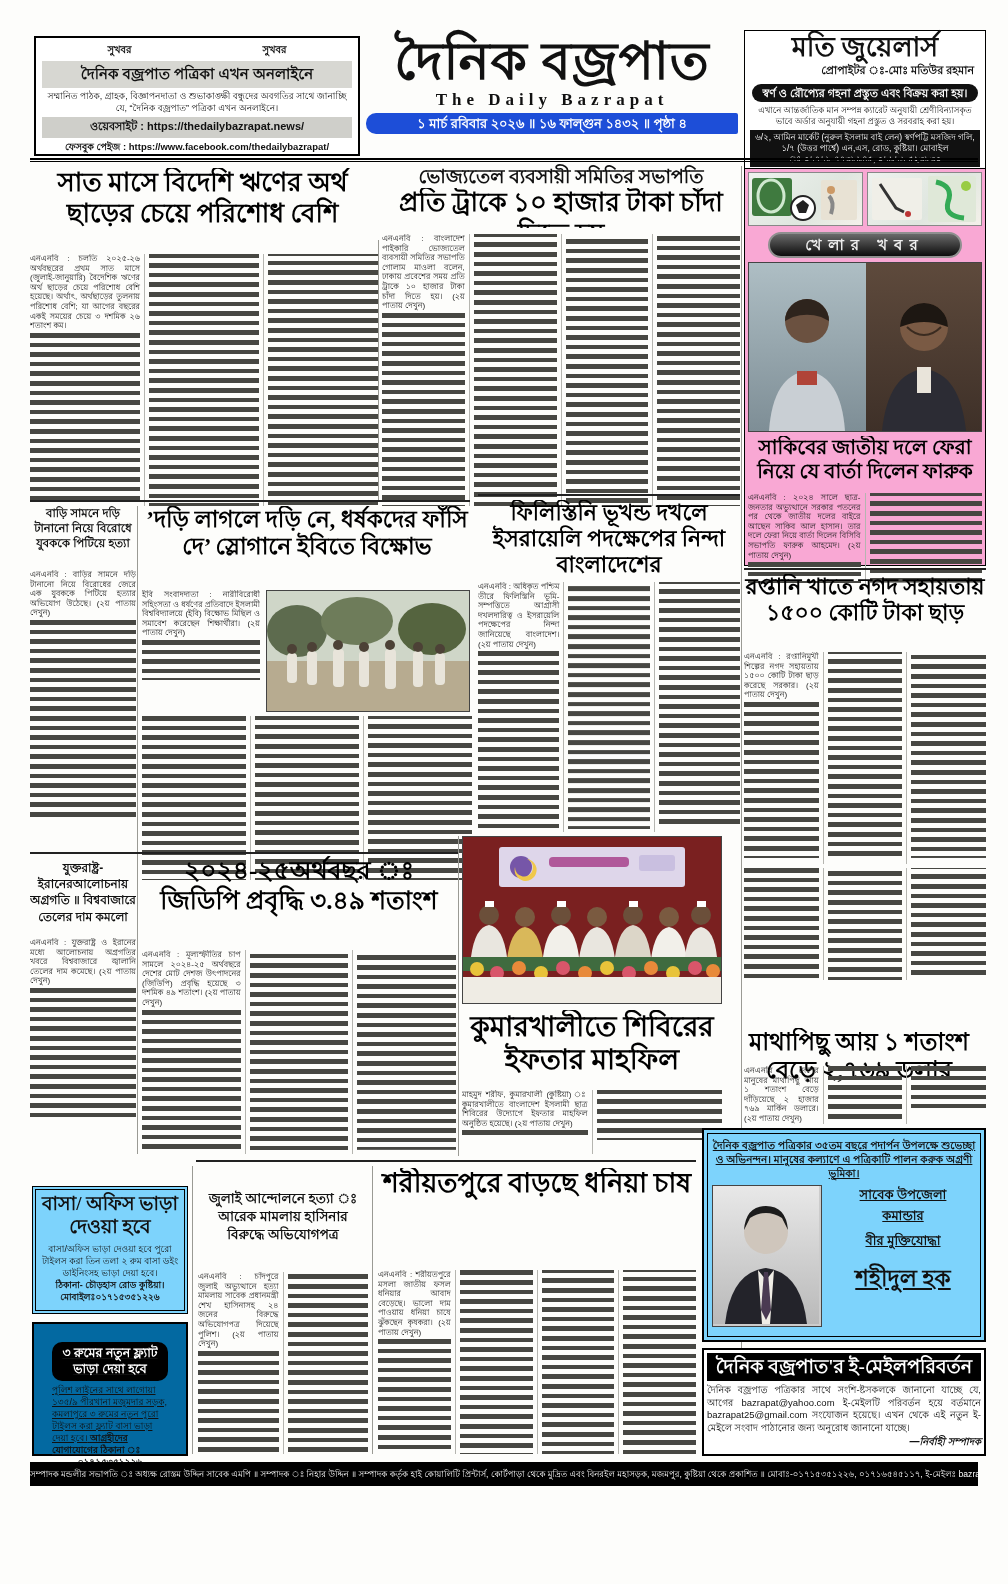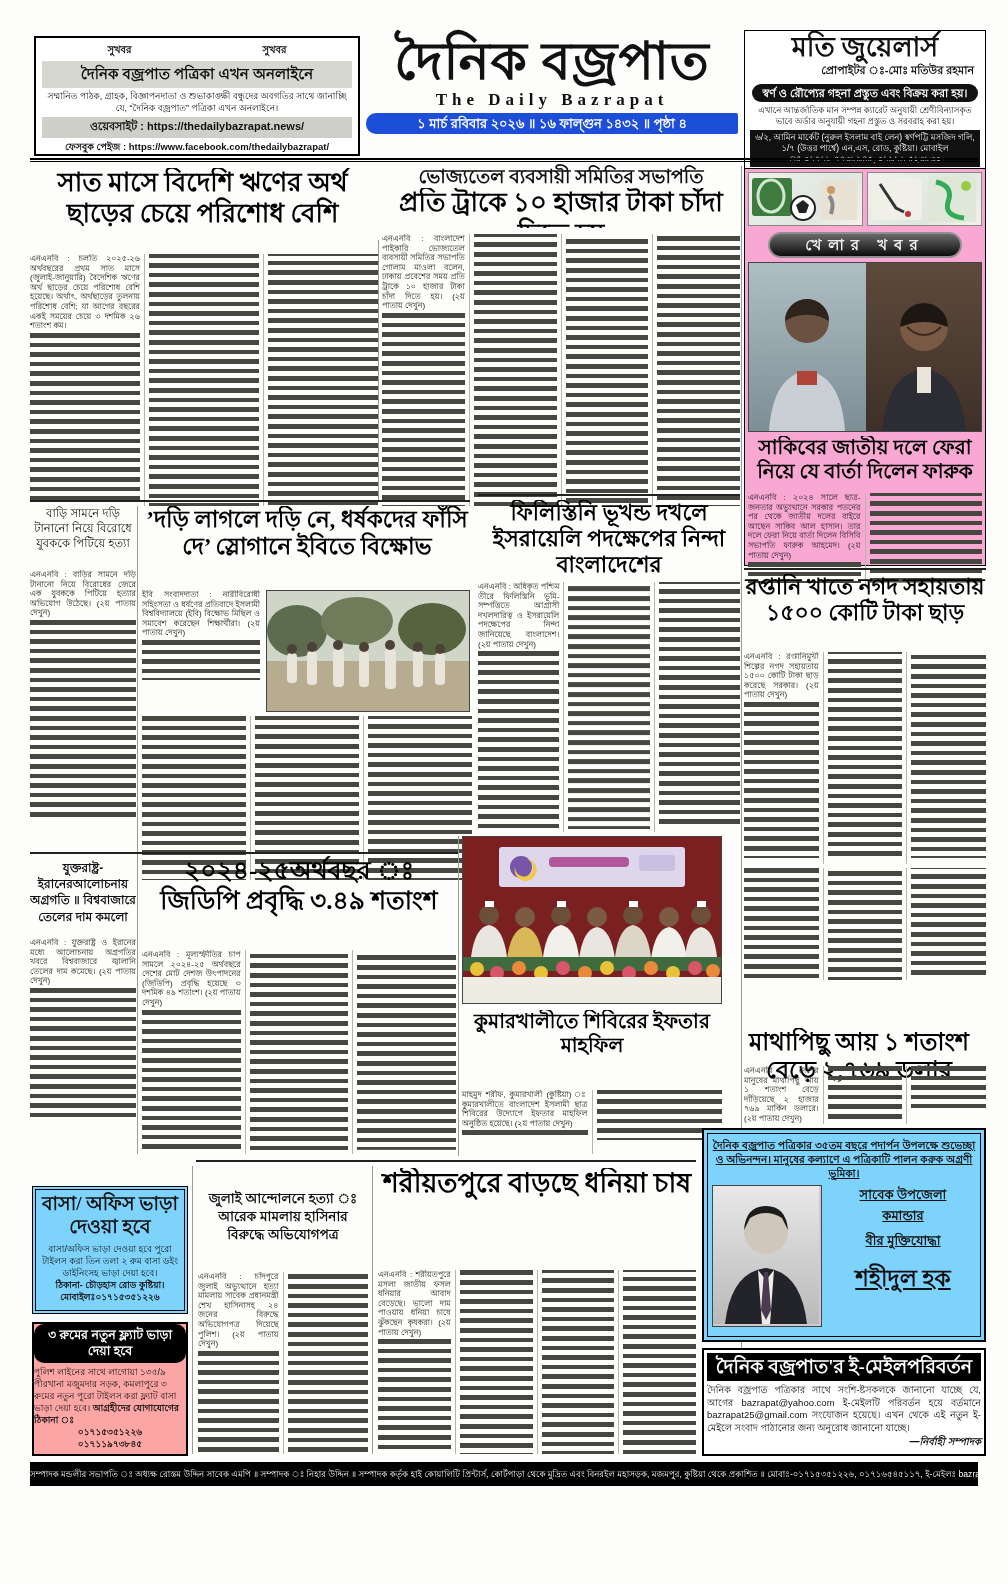--- a/index.html
+++ b/index.html
@@ -46,21 +46,21 @@
   .strip{display:flex;gap:4px;height:54px;}
   .strip .simg{flex:1;border:1px solid #888;background:linear-gradient(135deg,#eef2ee,#dfe6df 60%,#f4f1ea);
                display:flex;align-items:center;justify-content:center;overflow:hidden;}
   .pill-khela{margin:6px auto 4px auto;width:190px;background:linear-gradient(#6a6a6a,#0c0c0c);
               border:2px solid #8f8f8f;border-radius:14px;color:#eee;text-align:center;
               font-weight:bold;font-size:15px;letter-spacing:7px;line-height:22px;}
   
   .rentad1{border:4px double #000;background:#7dd3fc;text-align:center;padding:3px;}
   .rentad1 .t{font-size:19px;font-weight:bold;line-height:1.2;font-family:"Liberation Serif",serif;}
   .rentad1 .b{font-size:9px;line-height:12px;margin-top:4px;}
-  .rentad2{border:2px solid #000;background:#fca5a5;text-align:center;padding:0;}
+  .rentad2{border:2px solid #000;background:#0369a1;text-align:center;padding:18px;text-decoration:underline;}
   .rentad2 .t{background:#000;color:#fff;border-radius:10px;font-weight:bold;font-size:12.5px;
               line-height:1.3;padding:3px 2px;}
   .rentad2 .b{font-size:9px;line-height:12px;margin-top:3px;text-align:left;}
   .greet{border:2px solid #000;padding:3px;background:#7dd3fc;text-decoration:underline;}
   .greet .inner{border:1px solid #000;padding:4px;height:100%;box-sizing:border-box;}
   .greet .msg{font-size:10.5px;font-weight:bold;text-align:center;line-height:14px;}
   .greet .row{display:flex;margin-top:5px;gap:8px;}
   .greet .names{flex:1;text-align:center;font-weight:bold;}
   .emailbox{border:2px solid #000;background:#fff;padding:3px;}
   .emailbox .t{background:#000;color:#fff;font-weight:bold;font-size:19px;text-align:center;
@@ -176,21 +176,21 @@
       <p>এনএনবি : ২০২৪ সালে ছাত্র-জনতার অভ্যুত্থানে সরকার পতনের পর থেকে জাতীয় দলের বাইরে আছেন সাকিব আল হাসান। তার দলে ফেরা নিয়ে বার্তা দিলেন বিসিবি সভাপতি ফারুক আহমেদ। (২য় পাতায় দেখুন)</p>
       <div class="sim" style="height:110px;"></div>
     </div>
   </div>
 
   <div class="abs vrule" style="left:741px;top:166px;height:1288px;"></div>
   <div class="abs vrule" style="left:378px;top:240px;height:262px;"></div>
 
   <div class="abs rule" style="left:30px;top:500px;width:440px;"></div>
 
-  <div class="abs hl-left" style="left:30px;top:506px;width:106px;font-size:11.5px;font-weight:normal;line-height:1.3;text-align:center;height:60px;overflow:hidden;">বাড়ি সামনে দড়ি টানানো নিয়ে বিরোধে যুবককে পিটিয়ে হত্যা</div>
+  <div class="abs hl-left" style="left:30px;top:506px;width:106px;font-size:11.5px;font-weight:bold;line-height:1.3;text-align:center;height:60px;overflow:hidden;">বাড়ি সামনে দড়ি টানানো নিয়ে বিরোধে যুবককে পিটিয়ে হত্যা</div>
   <div class="abs body cols1" style="left:30px;top:570px;width:106px;height:282px;">
     <p>এনএনবি : বাড়ির সামনে দড়ি টানানো নিয়ে বিরোধের জেরে এক যুবককে পিটিয়ে হত্যার অভিযোগ উঠেছে। (২য় পাতায় দেখুন)</p>
     <div class="sim" style="height:200px;"></div>
   </div>
   <div class="abs vrule" style="left:137px;top:506px;height:648px;"></div>
 
   <div class="abs hl" style="left:142px;top:506px;width:330px;font-size:23px;height:80px;">’দড়ি লাগলে দড়ি নে, ধর্ষকদের ফাঁসি দে’ স্লোগানে ইবিতে বিক্ষোভ</div>
   <div class="abs body cols1" style="left:142px;top:590px;width:118px;height:122px;">
     <p>ইবি সংবাদদাতা : নারীবিরোধী সহিংসতা ও ধর্ষণের প্রতিবাদে ইসলামী বিশ্ববিদ্যালয়ে (ইবি) বিক্ষোভ মিছিল ও সমাবেশ করেছেন শিক্ষার্থীরা। (২য় পাতায় দেখুন)</p>
     <div class="sim" style="height:40px;"></div>
@@ -294,21 +294,21 @@
         <circle cx="144" cy="131" r="7" fill="#e8c33a"></circle>
           <circle cx="166" cy="136" r="7" fill="#d8566a"></circle>
         <circle cx="188" cy="131" r="7" fill="#e88a3a"></circle>
           <circle cx="210" cy="136" r="7" fill="#e8c33a"></circle>
         <circle cx="232" cy="131" r="7" fill="#d8566a"></circle>
           <circle cx="250" cy="134" r="7" fill="#e88a3a"></circle>
       </g>
       <rect y="140" width="258" height="26" fill="#efece4"></rect>
     </svg>
   </div>
-  <div class="abs hl" style="left:462px;top:1010px;width:260px;font-size:20px;height:76px;">কুমারখালীতে শিবিরের ইফতার মাহফিল</div>
+  <div class="abs hl" style="left:462px;top:1010px;width:260px;font-size:28px;height:76px;">কুমারখালীতে শিবিরের ইফতার মাহফিল</div>
   <div class="abs body cols2" style="left:462px;top:1090px;width:260px;height:64px;">
     <p>মাহমুদ শরীফ, কুমারখালী (কুষ্টিয়া) ঃ কুমারখালীতে বাংলাদেশ ইসলামী ছাত্র শিবিরের উদ্যোগে ইফতার মাহফিল অনুষ্ঠিত হয়েছে। (২য় পাতায় দেখুন)</p>
     <div class="sim" style="height:60px;"></div>
   </div>
 
   <div class="abs body cols3" style="left:744px;top:868px;width:242px;height:112px;">
     <div class="sim" style="height:336px;"></div>
   </div>
   <div class="abs hl" style="left:732px;top:1028px;width:254px;font-size:24px;height:78px;">মাথাপিছু আয় ১ শতাংশ বেড়ে ২,৭৬৯ ডলার</div>
   <div class="abs body cols3" style="left:744px;top:1066px;width:242px;height:58px;">

